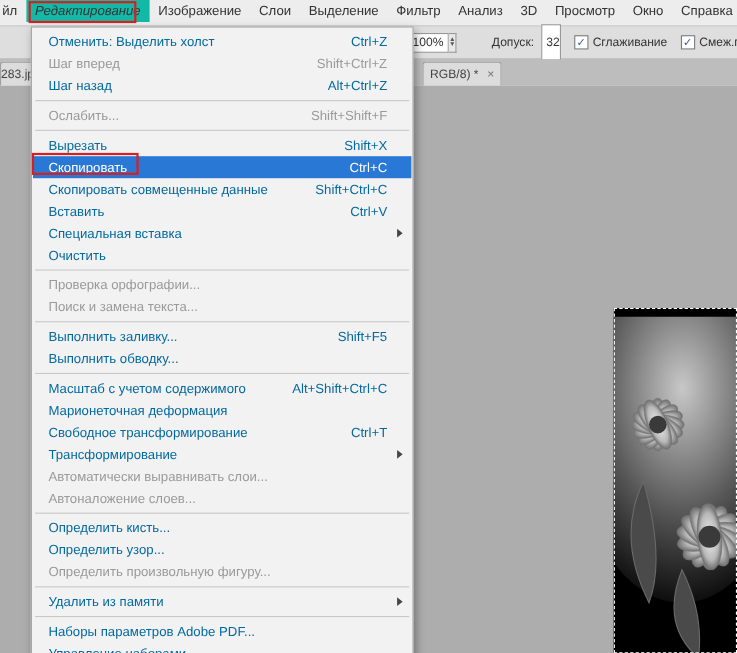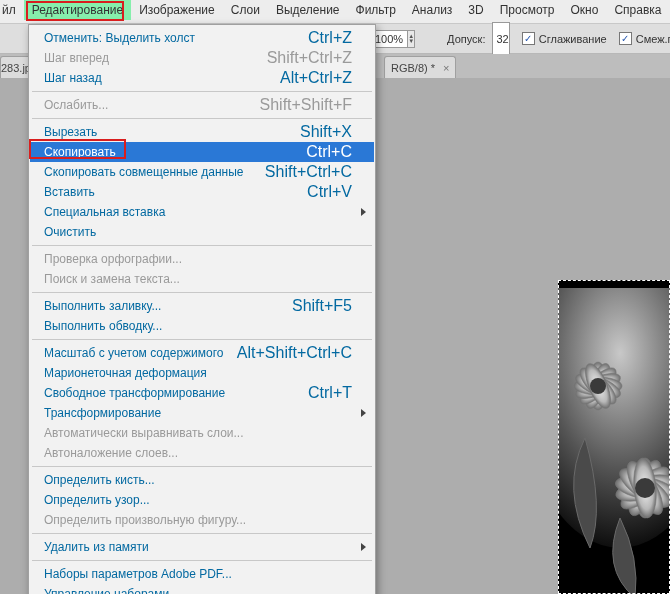--- a/index.html
+++ b/index.html
@@ -5,21 +5,21 @@
   * { box-sizing: border-box; margin: 0; padding: 0; font-family: "Segoe UI", Tahoma, sans-serif; }
   body { width: 670px; height: 594px; background: #adadad; position: relative; overflow: hidden; font-size: 12px; }
 
   .menubar {
     position: absolute; top: 0; left: 0; right: 0; height: 24px;
     background: #ededed; border-bottom: 1px solid #c8c8c8;
     display: flex; align-items: flex-start; padding-left: 2px;
     color: #333;
   }
   .menubar .item { padding: 3px 8px; cursor: default; white-space: nowrap; }
-  .menubar .item.active { background: #86efac; }
+  .menubar .item.active { background: #14b8a6; font-style: italic; }
   .menubar .item.file-cut { padding-left: 0; }
 
   .box-menu-highlight {
     position: absolute; top: 1px; left: 26px; width: 98px; height: 20px;
     border: 2px solid #d91e1e; pointer-events: none; z-index: 100;
   }
   .box-copy-highlight {
     position: absolute; top: 139px; left: 29px; width: 97px; height: 20px;
     border: 2px solid #d91e1e; pointer-events: none; z-index: 100;
   }
@@ -95,21 +95,21 @@
     padding: 3px 1px; z-index: 50;
   }
   .dropdown .row {
     height: 20px; display: flex; align-items: center;
     padding: 0 22px 0 14px; color: #0369a1; position: relative;
     cursor: default;
   }
   .dropdown .row.disabled { color: #9a9a9a; }
   .dropdown .row.highlight { background: #2a78d6; color: #fff; justify-content: center; }
   .dropdown .row .label { flex: 1; white-space: nowrap; }
-  .dropdown .row .shortcut { font-size: 16px; }
+  .dropdown .row .shortcut { font-size: 12px; }
   .dropdown .row .sub-arrow {
     position: absolute; right: 8px; width: 0; height: 0;
     border-top: 4px solid transparent; border-bottom: 4px solid transparent;
     border-left: 5px solid #444;
   }
   .dropdown .sep { height: 1px; background: #c8c8c8; margin: 3px 2px; }
 </style>
 </head>
 <body>
 

